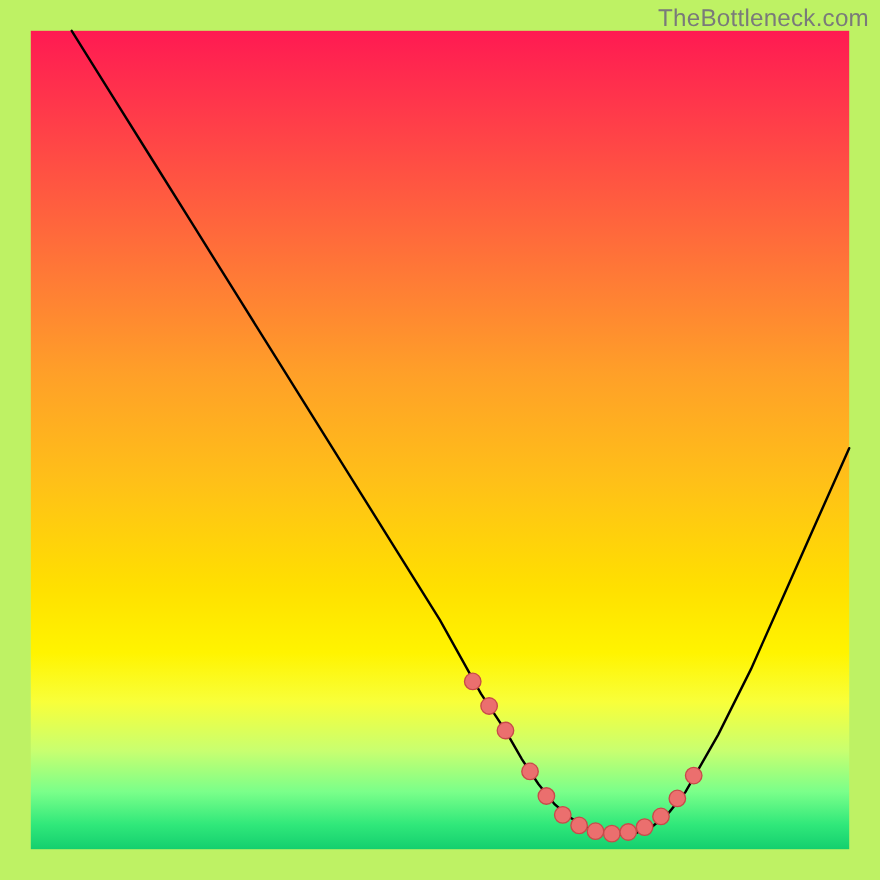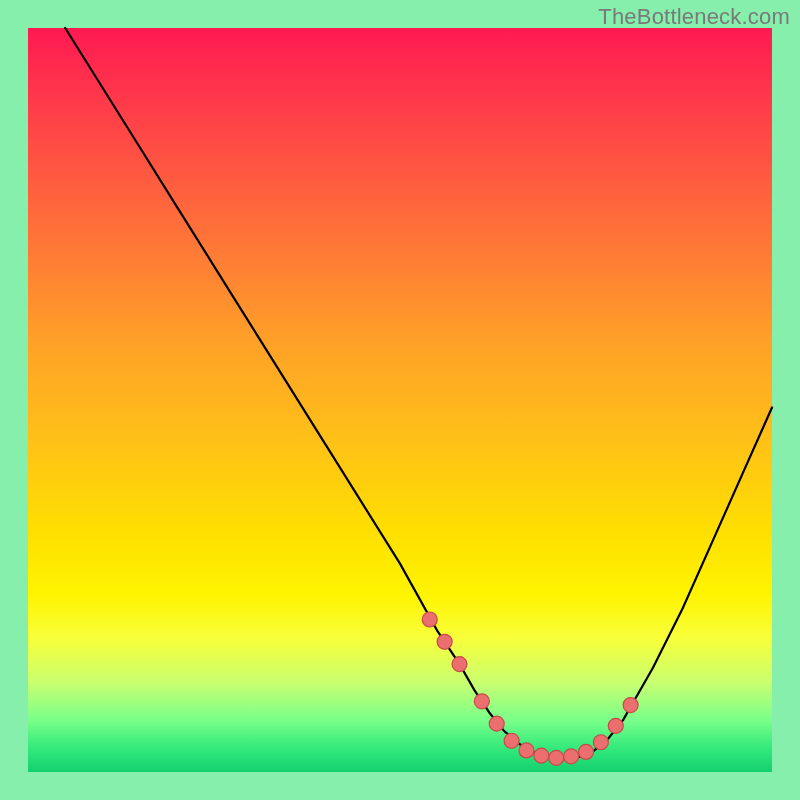--- a/index.html
+++ b/index.html
@@ -9,21 +9,21 @@
     height: 800px;
     background: #000;
     overflow: hidden;
   }
   .frame {
     position: absolute;
     left: 0;
     top: 0;
     width: 800px;
     height: 800px;
-    background: #86efac;
+    background: #bef264;
   }
   .plot {
     position: absolute;
     left: 28px;
     top: 28px;
     width: 744px;
     height: 744px;
     background: linear-gradient(to bottom,
       #ff1a52 0%,
       #ff3a4a 10%,

